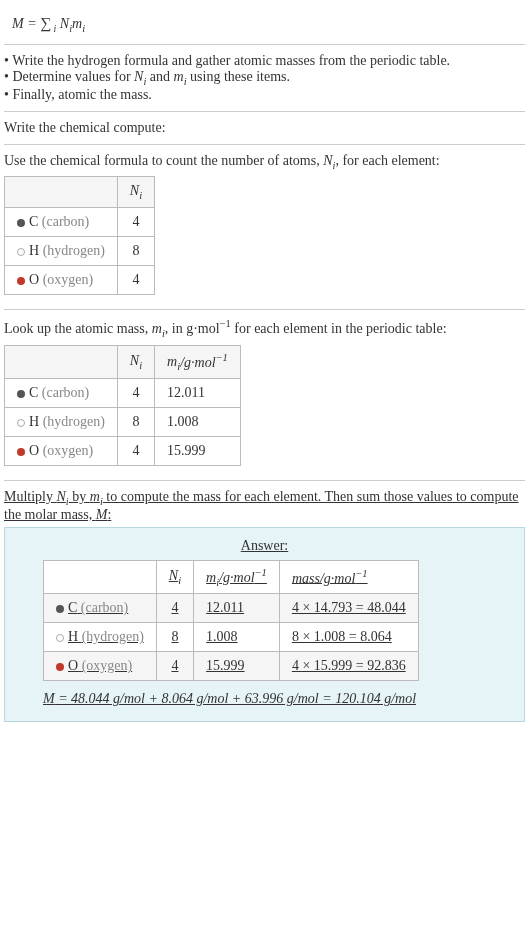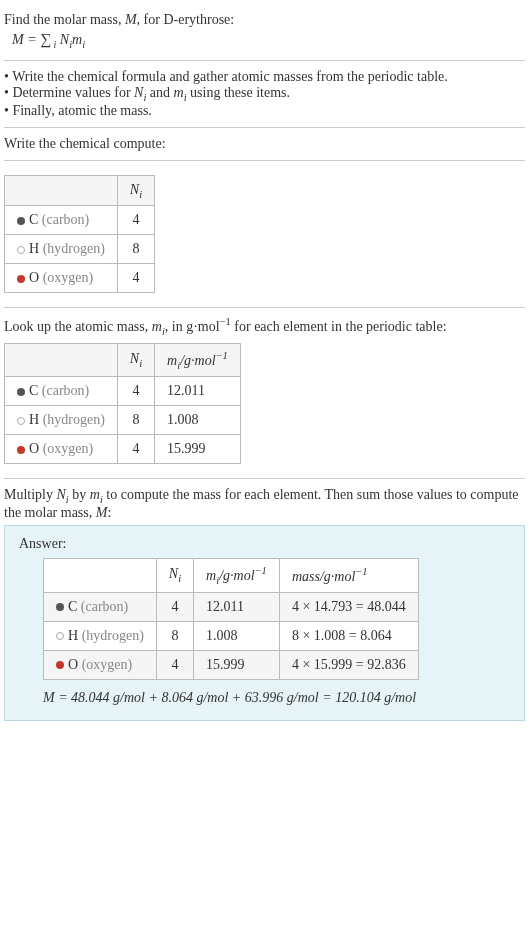--- a/index.html
+++ b/index.html
@@ -14,20 +14,21 @@
       background: #fff;
       width: 529px;
       padding: 4px;
     }
     .section {
       border-bottom: 1px solid #ccc;
       padding: 8px 0;
     }
     .section:last-child {
       border-bottom: none;
+      text-decoration: underline;
     }
     .formula {
       font-style: italic;
       margin: 2px 8px;
     }
     .sub {
       font-size: 0.75em;
       vertical-align: sub;
     }
     .sup {
@@ -70,20 +71,21 @@
     .dot-h { background: #fff; border: 1px solid #aaa; }
     .dot-o { background: #c0392b; }
     .answer-box {
       background: #e6f3f7;
       border: 1px solid #b8d8e0;
       padding: 10px 14px;
       margin-top: 4px;
     }
     .answer-label {
       margin-bottom: 6px;
+      text-align: center;
     }
     .answer-box table {
       background: #fff;
       margin-left: 24px;
     }
     .answer-box table td, .answer-box table th {
       background: #fff;
     }
     .answer-box table tr:nth-child(even) td {
       background: #f5f5f5;
@@ -98,37 +100,37 @@
     .under {
       font-size: 0.7em;
       vertical-align: sub;
       font-style: italic;
     }
   </style>
 </head>
 <body>
 
 <div class="section">
-  <div>Find the molar mass, <i>M</i>, for D-erythrose:</div>
   <div class="formula">
     <i>M</i> = <span class="sigma">∑</span><span class="under"> i</span> <i>N<span class="sub">i</span>m<span class="sub">i</span></i>
   </div>
 </div>
 
 <div class="section">
-  <div>• Write the chemical formula and gather atomic masses from the periodic table.</div>
+  <div>• Write the hydrogen formula and gather atomic masses from the periodic table.</div>
   <div>• Determine values for <i>N<span class="sub">i</span></i> and <i>m<span class="sub">i</span></i> using these items.</div>
   <div>• Finally, atomic the mass.</div>
 </div>
 
 <div class="section">
   <div>Write the chemical compute:</div>
 </div>
 
 <div class="section">
+  <div>Use the chemical formula to count the number of atoms, <i>N<span class="sub">i</span></i>, for each element:</div>
   <table>
     <tbody>
         <tr>
       <th></th>
       <th><i>N<span class="sub">i</span></i></th>
     </tr>
     <tr>
       <td class="element-cell"><span class="dot dot-c"></span><span class="element-symbol">C</span> <span>(carbon)</span></td>
       <td class="num">4</td>
     </tr>

